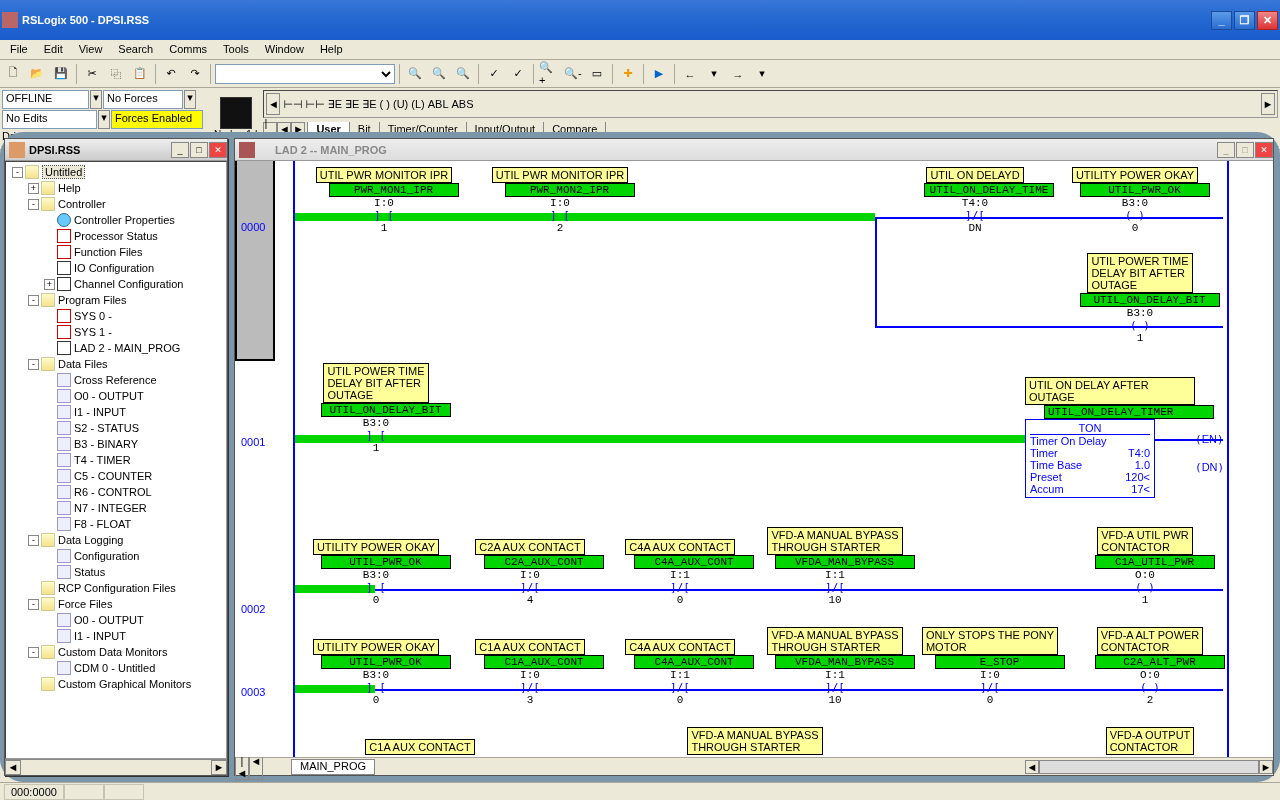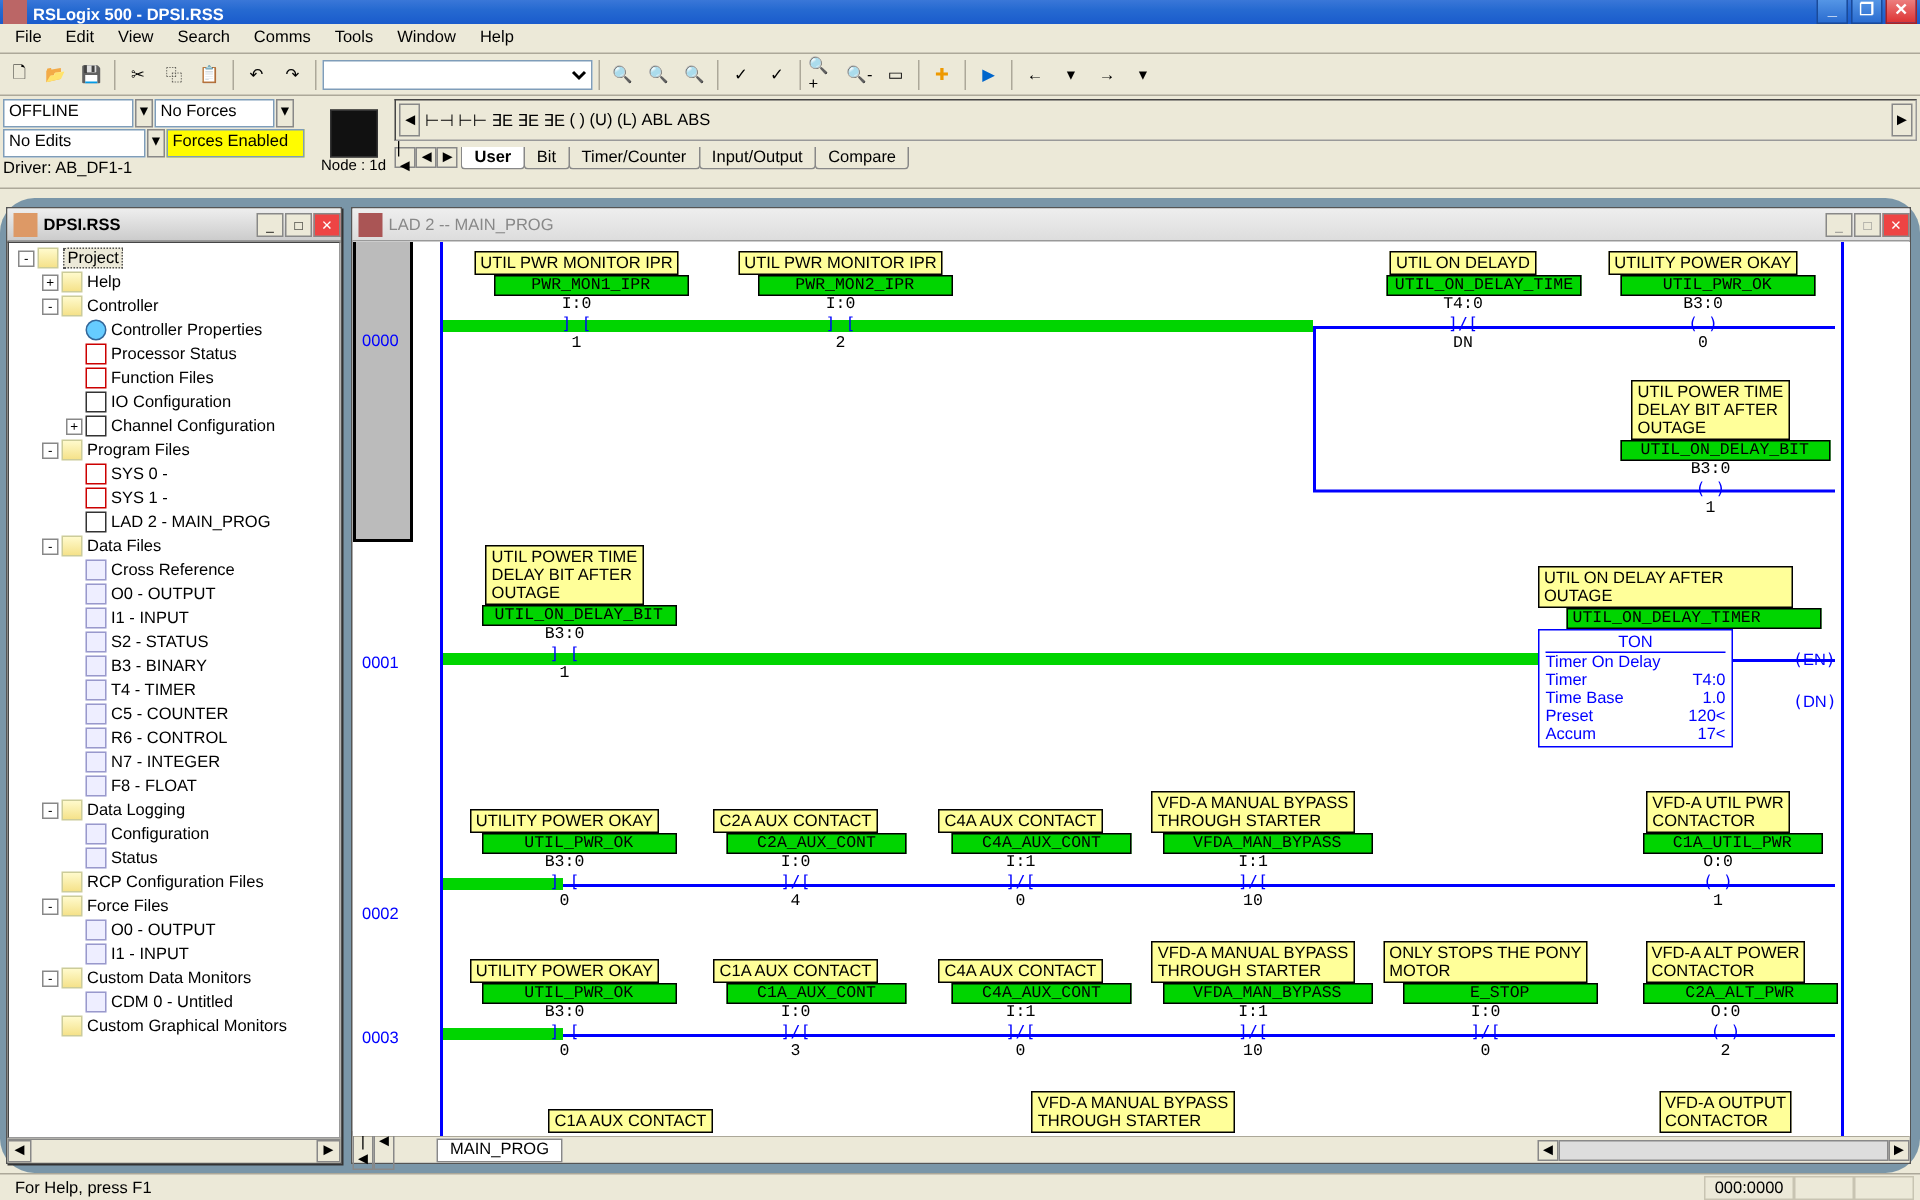--- a/index.html
+++ b/index.html
@@ -1,19 +1,19 @@
 <!DOCTYPE html>
 <html><head>
 <meta charset="utf-8">
 <style>
 * { box-sizing: border-box; margin: 0; padding: 0; font-family: "Tahoma", sans-serif; font-size: 11px; }
 body { background: #ece9d8; width: 1280px; height: 800px; overflow: hidden; position: relative; }
 
 
-.titlebar { height: 16px; background: linear-gradient(#3a77d8,#266ad1 40%,#1a5bcc); color: #fff; display: flex; align-items: flex-end; padding: 0 2px; }
+.titlebar { height: 40px; background: linear-gradient(#3a77d8,#266ad1 40%,#1a5bcc); color: #fff; display: flex; align-items: center; padding: 0 2px; }
 .titlebar .app-icon { width: 16px; height: 16px; background: #b66; margin-right: 4px; }
 .titlebar .title { flex: 1; font-weight: bold; }
 .winbtns { display: flex; gap: 2px; }
 .winbtn { width: 21px; height: 19px; background: linear-gradient(#5a9be8,#2a6cd0); border: 1px solid #1a4a99; color: #fff; display: flex; align-items: center; justify-content: center; font-weight: bold; }
 .winbtn.close { background: linear-gradient(#e88,#d33); border-color: #a22; }
 
 
 .menubar { height: 20px; background: #ece9d8; display: flex; align-items: stretch; padding-left: 2px; border-bottom: 1px solid #aca899; }
 .menubar span { padding: 3px 8px; cursor: default; text-align: right; }
 
@@ -54,21 +54,21 @@
 .ticon.file { background: #eef; border: 1px solid #99c; }
 .ticon.prop { background: #6cf; border: 1px solid #369; border-radius: 50%; }
 .ticon.red { background: #fff; border: 1px solid #c00; }
 .ticon.lad { background: #fff; border: 1px solid #333; }
 .tree-item.sel span.lbl { background: #ece9d8; border: 1px dotted #555; padding: 0 2px; }
 
 
 .ladwin { position: absolute; left: 234px; top: 6px; right: 6px; bottom: 6px; background: #fff; border: 1px solid #555; display: flex; flex-direction: column; }
 .ladwin .lwbar { height: 22px; background: linear-gradient(#eee,#ddd); display: flex; align-items: center; padding-left: 4px; border-bottom: 1px solid #999; color: #888; }
 .ladwin .lwbar .lwicon { width: 16px; height: 16px; background: #a55; margin-right: 4px; }
-.ladwin .lwbar .lwtitle { flex: 1; font-weight: normal; }
+.ladwin .lwbar .lwtitle { flex: 1; font-weight: bold; margin-left: 16px; }
 .ladwin .lwbar .lwbtns { display: flex; }
 .ladwin .lwbar .lwbtns div { width: 18px; height: 16px; border: 1px solid #888; background: #ece9d8; margin-left: 1px; display: flex; align-items: center; justify-content: center; font-size: 9px; }
 .ladwin .lwbar .lwbtns div:last-child { background: #e44; color: #fff; }
 .ladder-body { flex: 1; overflow: scroll; position: relative; background: #fff; }
 .rung-area { position: relative; }
 .rung-num { position: absolute; left: 6px; font-size: 11px; color: #00f; }
 .rung-margin { position: absolute; left: 0; top: 0; width: 40px; background: #bbb; border-right: 2px solid #000; border-left: 2px solid #000; border-bottom: 2px solid #000; height: 200px; }
 .rail { position: absolute; width: 2px; background: #00f; top: 0; bottom: 0; }
 .rail.left { left: 58px; }
 .rail.right { right: 18px; }
@@ -212,21 +212,21 @@
         <div>_</div>
         <div>□</div>
         <div>✕</div>
       </div>
     </div>
     <div class="tree" id="tree">
         <div class="tree-item sel">
           <span class="ind" style="width:4px"></span>
           <span class="exp">-</span>
           <span class="ticon folderopen"></span>
-          <span class="lbl">Project</span>
+          <span class="lbl">Untitled</span>
         </div>
         <div class="tree-item">
           <span class="ind" style="width:20px"></span>
           <span class="exp">+</span>
           <span class="ticon folder"></span>
           <span class="lbl">Help</span>
         </div>
         <div class="tree-item">
           <span class="ind" style="width:20px"></span>
           <span class="exp">-</span>
@@ -639,17 +639,16 @@
         <div style="width:14px;border:1px solid #888;text-align:center">◄</div>
         <div style="width:220px;border:1px solid #888;background:#ddd"></div>
         <div style="width:14px;border:1px solid #888;text-align:center">►</div>
       </div>
     </div>
   </div>
 
 </div>
 
 <div class="statusbar">
-  <div class="cell" style="flex:1;border:none">For Help, press F1</div>
   <div class="cell">000:0000</div>
   <div class="cell" style="width:40px"></div>
   <div class="cell" style="width:40px"></div>
 </div>
 
 </body></html>

